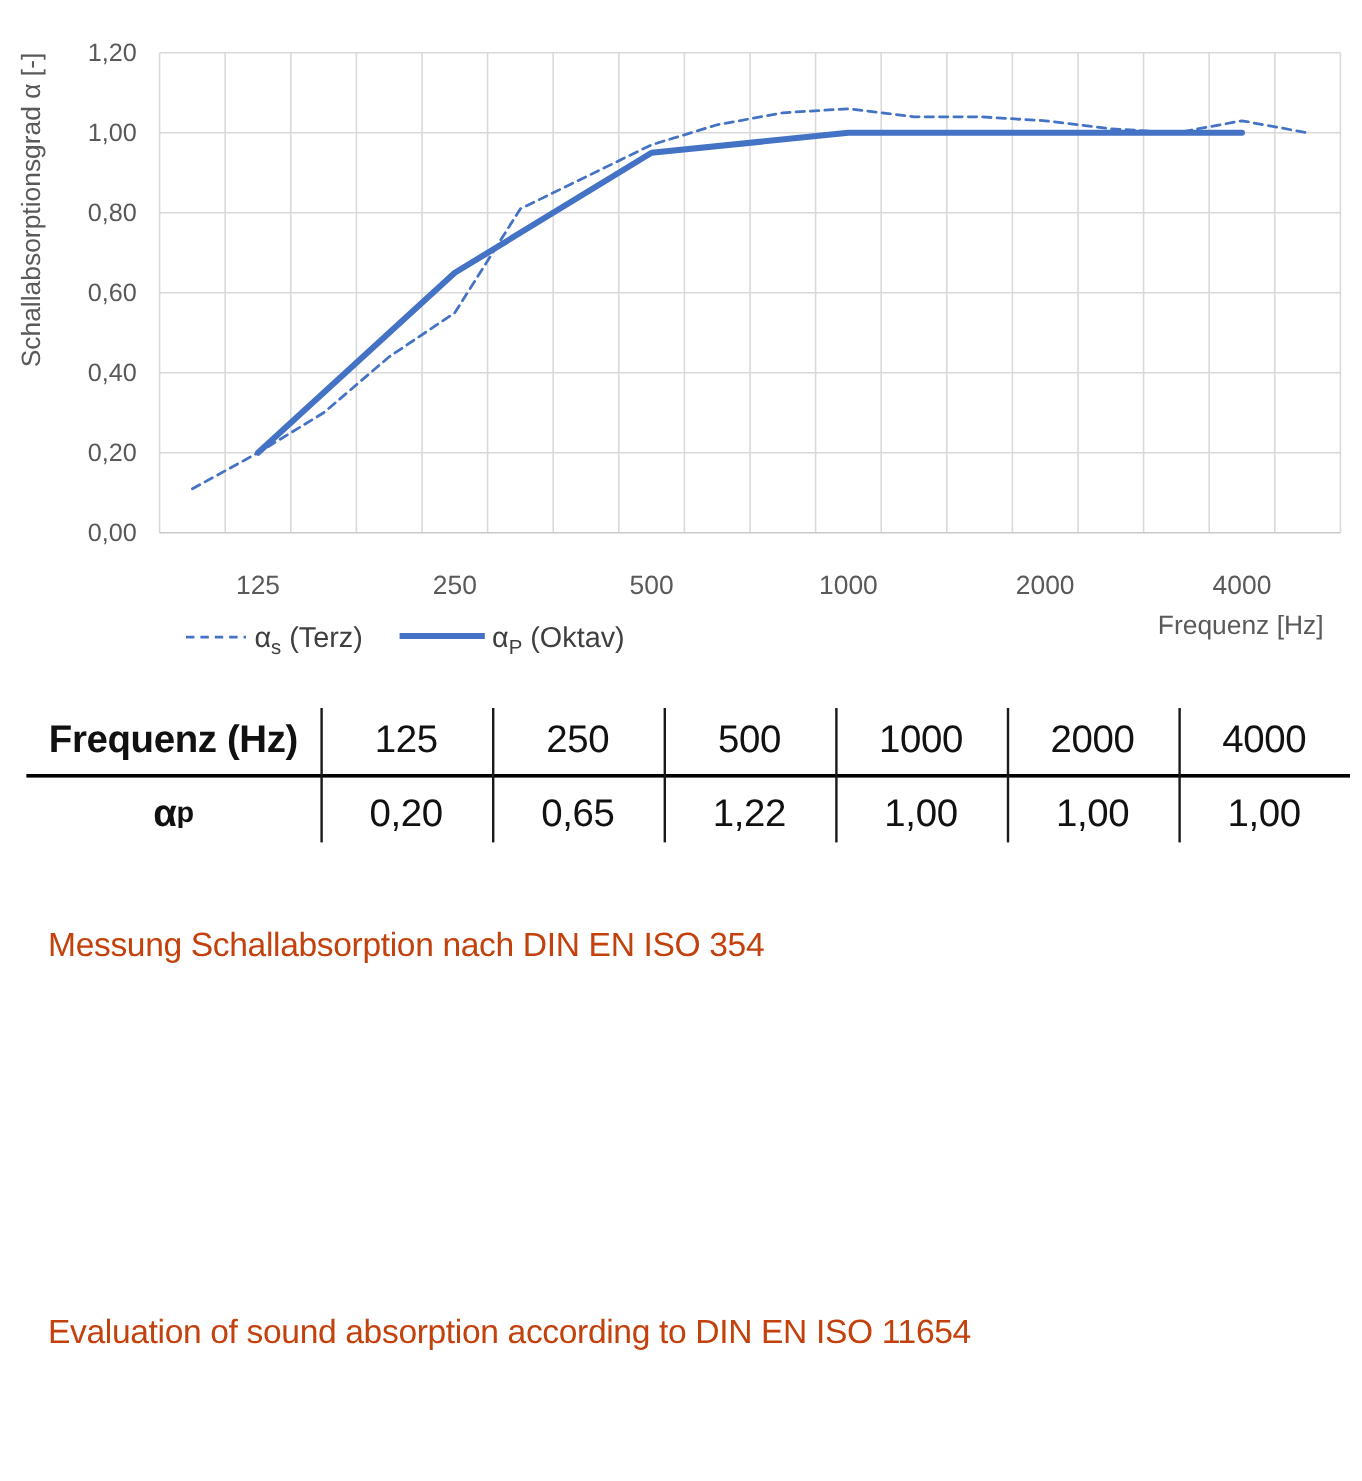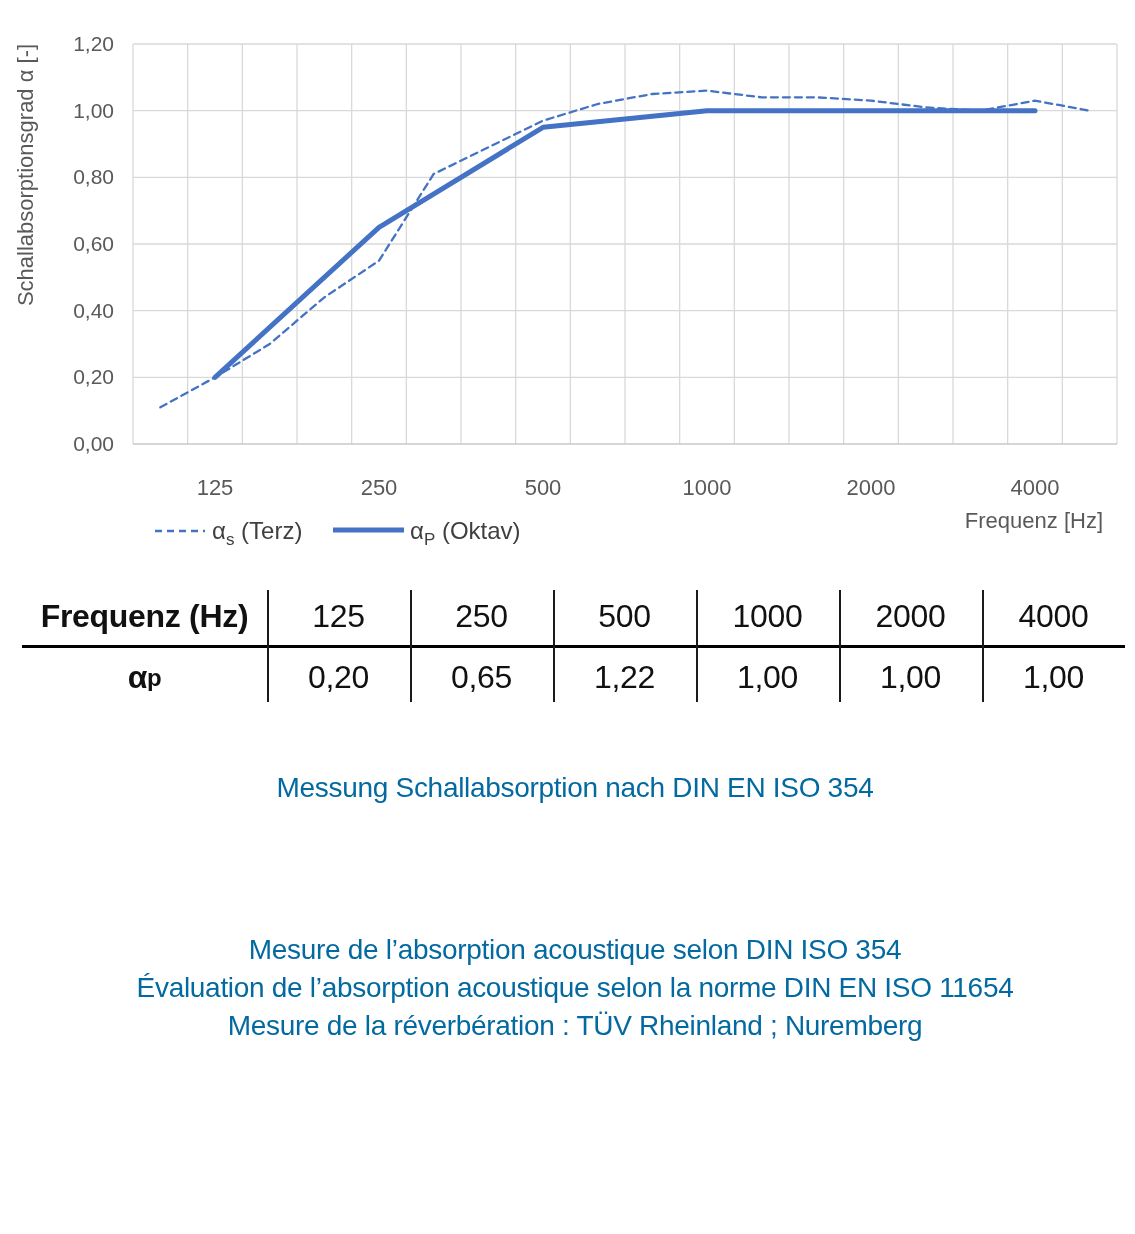--- a/index.html
+++ b/index.html
@@ -20,22 +20,22 @@
     font-size:32px;color:#111;white-space:nowrap;letter-spacing:-0.3px;
   }
   .t-cell.lab{width:245px;font-weight:bold;}
   .t-cell.val{width:143px;}
   .t-divider{position:absolute;left:0;top:57px;width:1103px;height:3px;background:#000;}
   .t-sep{position:absolute;top:2px;width:2px;height:112px;background:#1a1a1a;}
   .sub-p{font-size:24px;vertical-align:-8px;}
 
   
   .note{
-    position:absolute;right:25px;left:40px;text-align:center;
-    font-size:28px;line-height:38px;color:#0369a1;letter-spacing:-0.3px;
+    position:absolute;right:25px;left:40px;text-align:left;
+    font-size:28px;line-height:38px;color:#c2410c;letter-spacing:-0.3px;
   }
   #note-de{top:769px;}
   #note-fr{top:931px;}
   #note-en{top:1091px;}
 </style>
 </head>
 <body>
 
 <div class="page">
 
@@ -126,21 +126,17 @@
       <div class="t-sep" style="left: 388px;"></div>
       <div class="t-sep" style="left: 531px;"></div>
       <div class="t-sep" style="left: 674px;"></div>
       <div class="t-sep" style="left: 817px;"></div>
       <div class="t-sep" style="left: 960px;"></div>
     </div>
 
   <div class="note" id="note-de">
       <div class="note-line">Messung Schallabsorption nach DIN EN ISO 354</div>
     </div>
-  <div class="note" id="note-fr">
-      <div class="note-line">Mesure de l’absorption acoustique selon DIN ISO 354</div>
-      <div class="note-line">Évaluation de l’absorption acoustique selon la norme DIN EN ISO 11654</div>
-      <div class="note-line">Mesure de la réverbération : TÜV Rheinland ; Nuremberg</div>
-    </div>
   <div class="note" id="note-en">
+      <div class="note-line">Evaluation of sound absorption according to DIN EN ISO 11654</div>
     </div>
 
 </div>
 
 </body></html>

